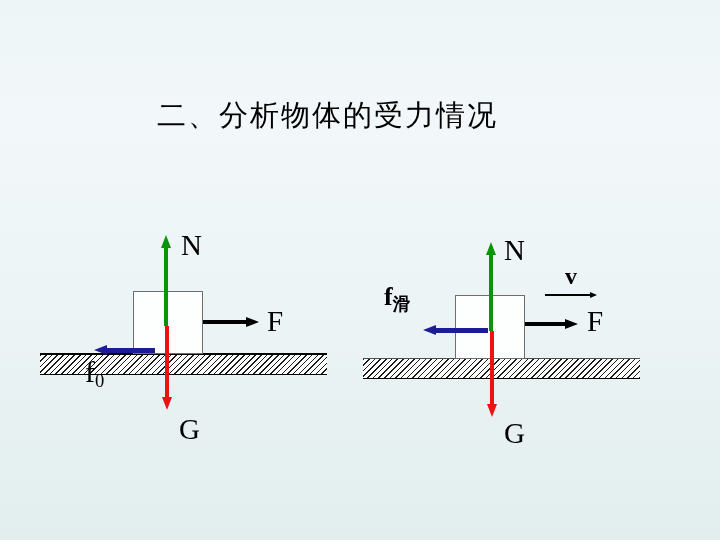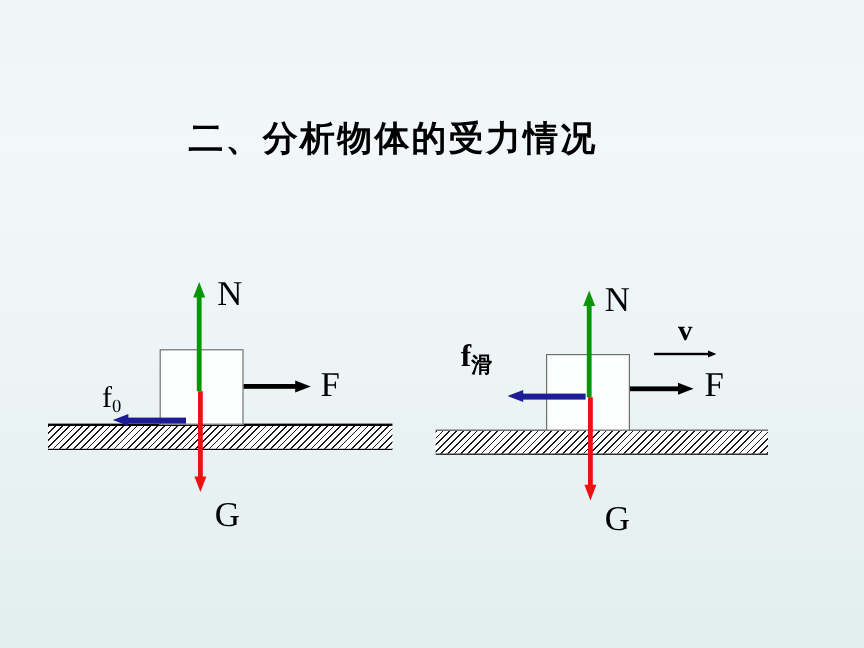--- a/index.html
+++ b/index.html
@@ -7,21 +7,21 @@
     width:720px;height:540px;overflow:hidden;
     font-family:"Liberation Serif", serif;
   }
   .slide{
     position:relative;width:720px;height:540px;
     background:linear-gradient(180deg,#eef5f7 0%,#f2f8f9 22%,#edf4f5 55%,#e7f1f1 78%,#e2eeee 100%);
   }
   .slide-title{
     position:absolute;left:157px;top:96px;width:420px;
     font-family:"Liberation Sans", sans-serif;
-    font-size:29px;font-weight:bold;color:#000;letter-spacing:2px;white-space:nowrap;
+    font-size:29px;font-weight:normal;color:#000;letter-spacing:2px;white-space:nowrap;
   }
   
   .ground{
     position:absolute;
     background-color:#fff;
     background-image:repeating-linear-gradient(135deg,#1b1b1b 0px,#1b1b1b 1px,#ffffff 1px,#ffffff 4px);
   }
   .ground-left{
     left:40px;top:353px;width:287px;height:19px;
     border-top:2px solid #000;border-bottom:1px solid #000;
@@ -47,21 +47,21 @@
   .c-navy{background:#1c1c96;}
   .head-up.c-green{background:none;border-left:5px solid transparent;border-right:5px solid transparent;border-bottom:13px solid #0a9408;}
   .head-down.c-red{background:none;border-left:5px solid transparent;border-right:5px solid transparent;border-top:13px solid #ee1111;}
   .head-right.c-black{background:none;border-top:5px solid transparent;border-bottom:5px solid transparent;border-left:13px solid #000;}
   .head-left.c-navy{background:none;border-top:5px solid transparent;border-bottom:5px solid transparent;border-right:13px solid #1c1c96;}
   .head-right.small{background:none;border-top:3px solid transparent;border-bottom:3px solid transparent;border-left:7px solid #000;}
   
   .lbl{position:absolute;color:#000;font-family:"Liberation Serif", serif;z-index:4;white-space:nowrap;}
   .lbl-big{font-size:29px;}
   .sub{font-size:0.62em;vertical-align:-0.28em;}
-  .lbl-f0{font-size:25px;}
+  .lbl-f0{font-size:30px;margin-top:37px;}
   .lbl-fslide{font-size:26px;font-weight:bold;}
   .lbl-fslide .sub{font-size:0.68em;font-family:"Liberation Sans", sans-serif;}
   .lbl-v{font-size:24px;font-weight:bold;}
 </style>
 </head>
 <body>
 
 <div class="slide">
 
   <div class="slide-title">二、分析物体的受力情况</div>

